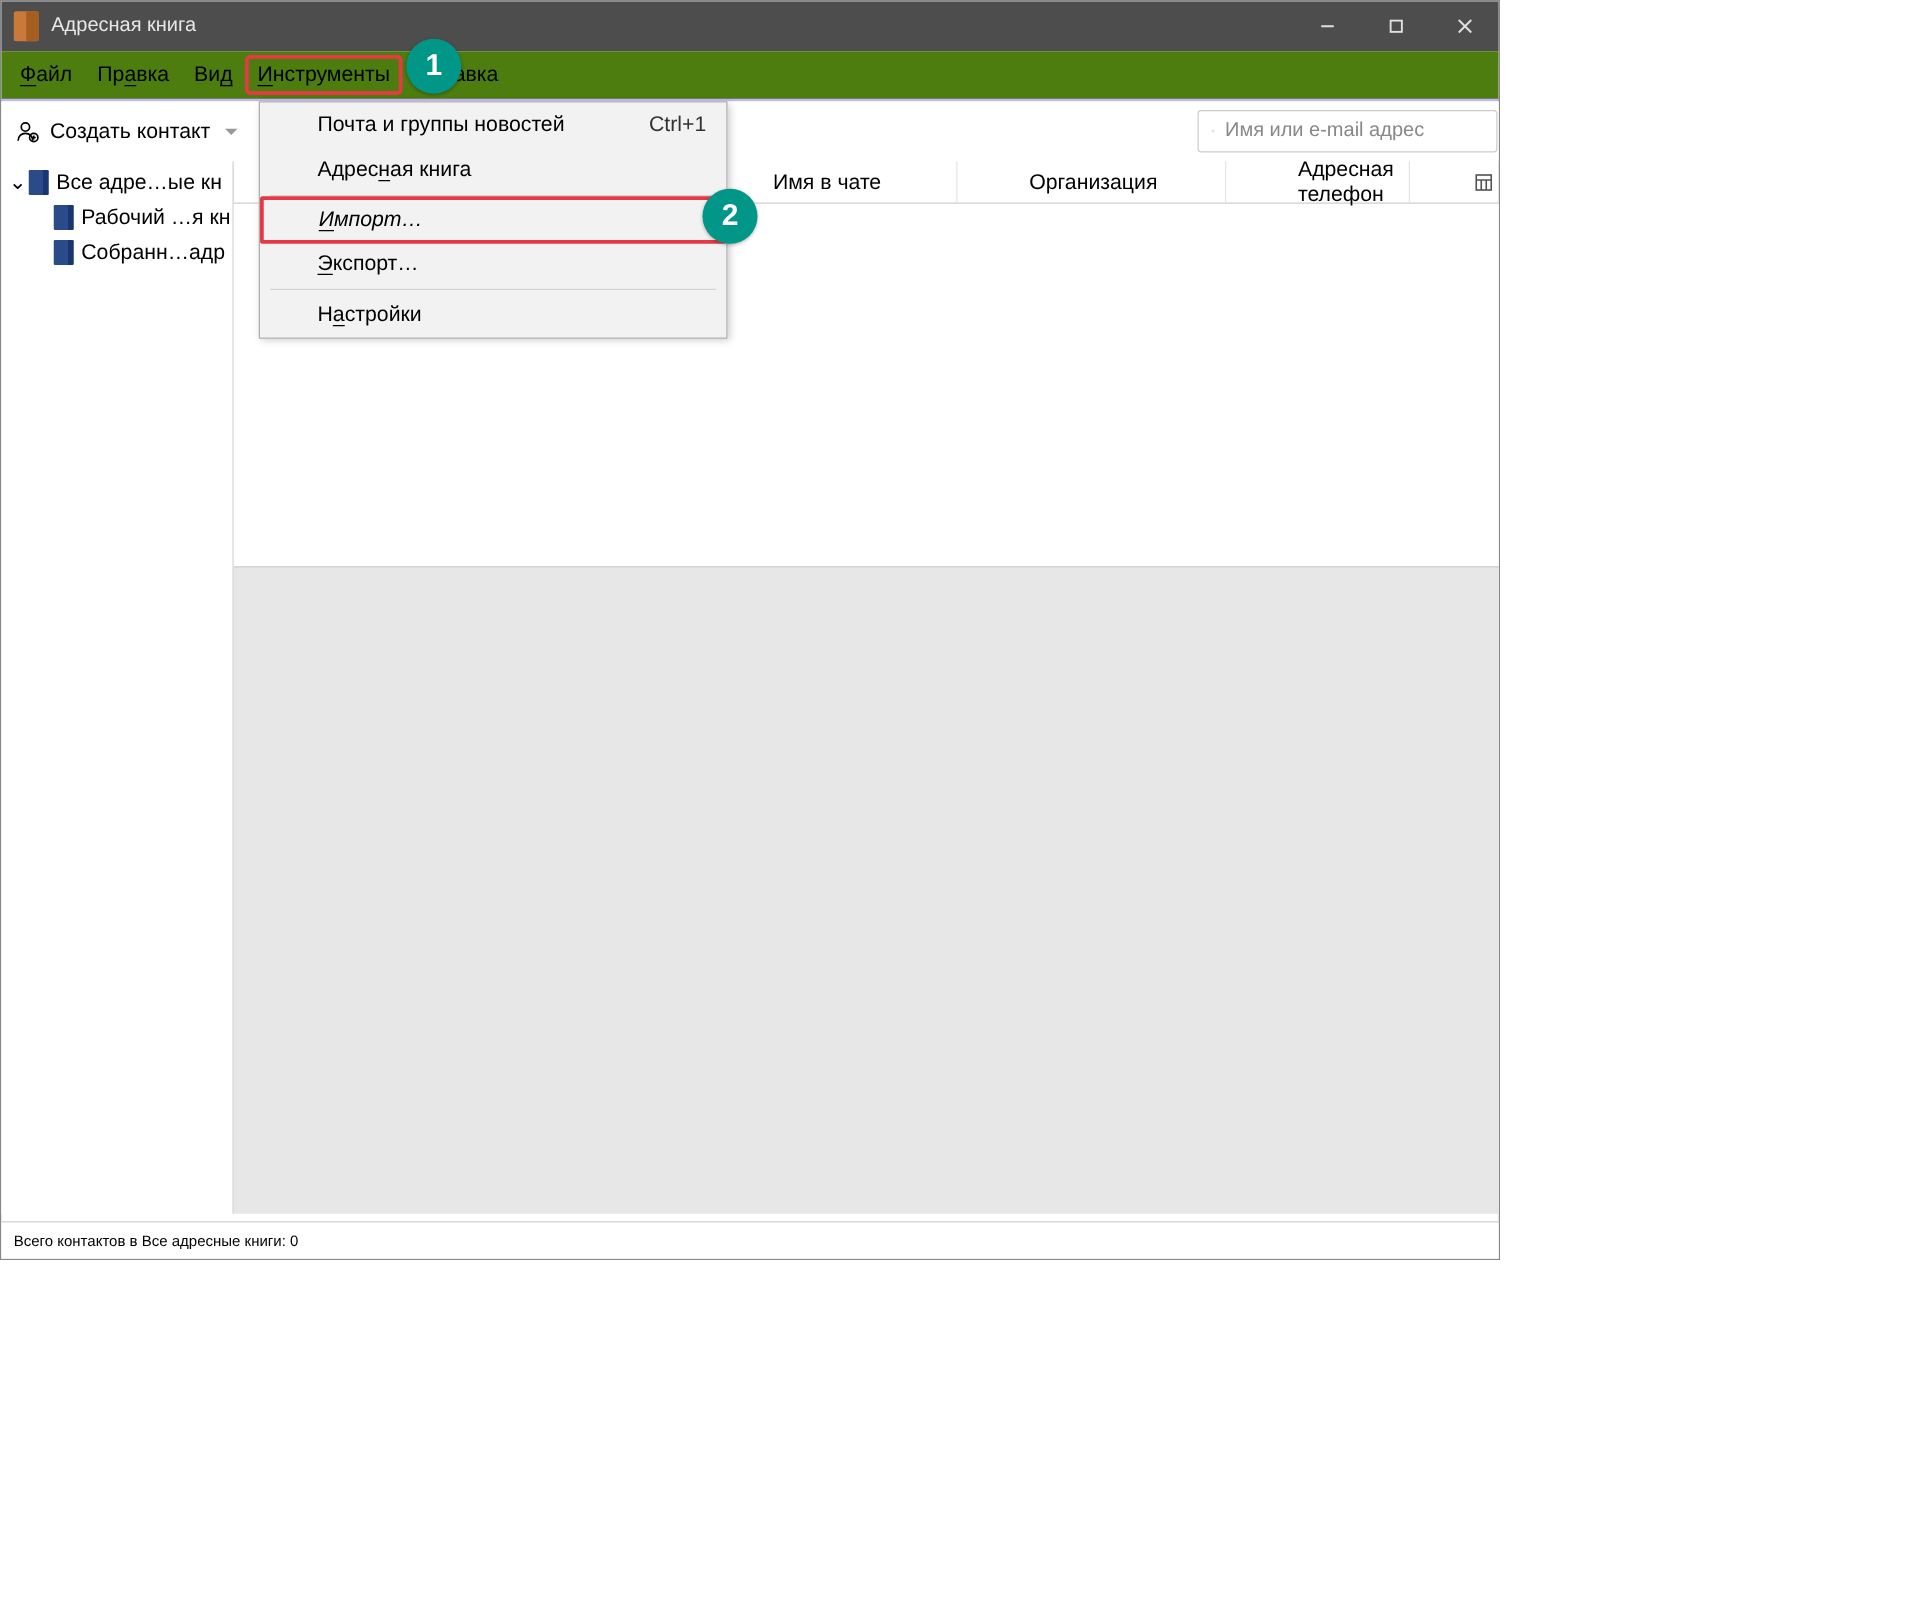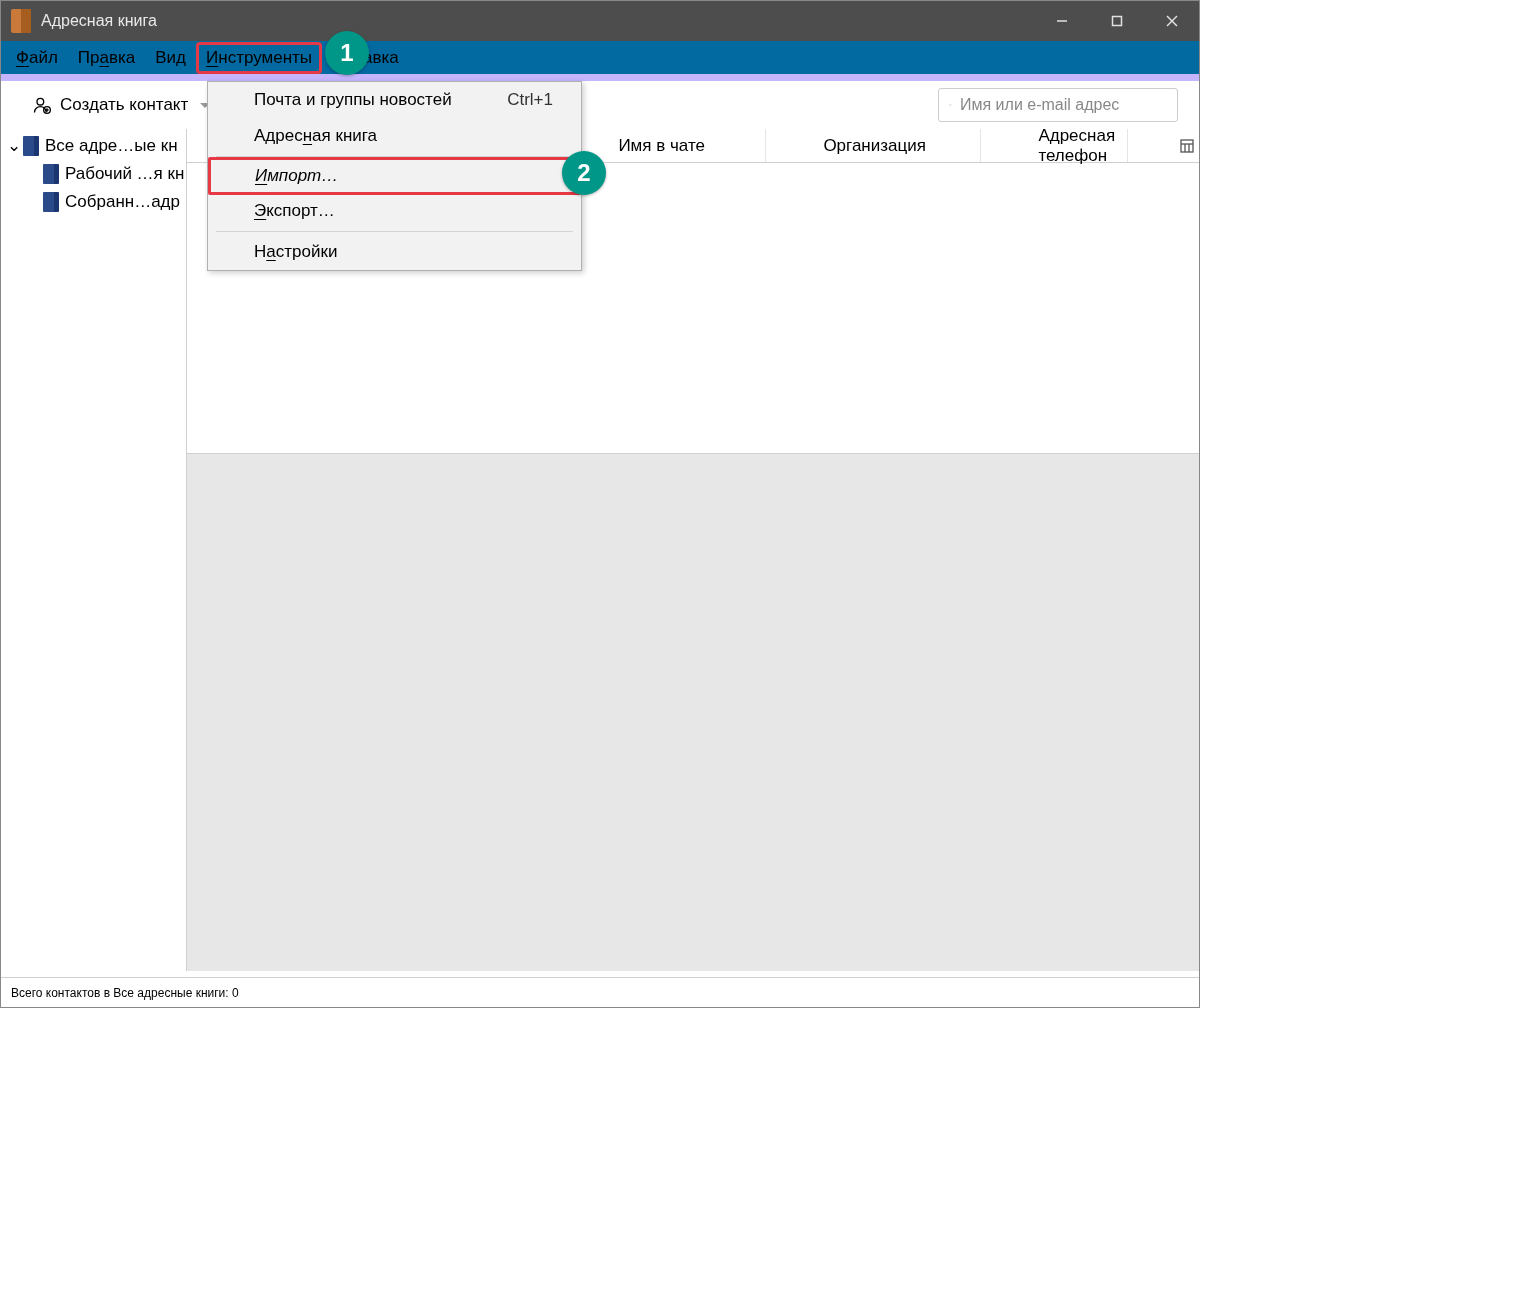--- a/index.html
+++ b/index.html
@@ -8,27 +8,27 @@
   
   .titlebar { height: 40px; background: #4d4d4d; color: #fff; display: flex; align-items: center; padding-left: 10px; }
   .title-icon { width: 20px; height: 24px; background: #c97a3a; border-radius: 2px; margin-right: 10px; position: relative; }
   .title-icon::before { content: ""; position: absolute; right: 0; top: 0; width: 10px; height: 24px; background: #a55d20; border-radius: 0 2px 2px 0; }
   .title-text { flex: 1; font-size: 16px; color: #e8e8e8; }
   .win-controls { display: flex; height: 100%; }
   .win-btn { width: 55px; display: flex; align-items: center; justify-content: center; color: #e0e0e0; cursor: pointer; }
   .win-btn svg { width: 12px; height: 12px; }
   
   
-  .menubar { height: 40px; background: #0369a1; display: flex; align-items: center; padding: 0 5px; font-size: 17px; border-bottom: 7px solid #c4b5fd; }
+  .menubar { height: 40px; background: #4d7c0f; display: flex; align-items: center; padding: 0 5px; font-size: 17px; border-bottom: 2px solid #c4b5fd; }
   .menuitem { padding: 6px 10px; cursor: default; }
   .mm-hl { border: 3px solid #e63946; border-radius: 4px; padding: 3px 7px; position: relative; }
   .mm-und { text-decoration: underline; text-underline-offset: 3px; }
   
   
-  .toolbar { height: 48px; background: #fff; display: flex; align-items: center; padding: 0 21px; gap: 6px; position: relative; }
+  .toolbar { height: 48px; background: #fff; display: flex; align-items: center; padding: 0 1px; gap: 6px; position: relative; }
   .tb-btn { display: flex; align-items: center; gap: 8px; padding: 6px 10px; font-size: 17px; cursor: pointer; }
   .tb-btn.disabled { color: #8a8a8a; }
   .tb-sep { width: 1px; height: 28px; background: #ddd; margin: 0 4px; }
   .tb-dd-caret { border-left: 5px solid transparent; border-right: 5px solid transparent; border-top: 5px solid #999; margin-left: 4px; }
   .search-box { margin-left: auto; display: flex; align-items: center; gap: 8px; border: 1px solid #ccc; border-radius: 3px; padding: 6px 10px; width: 240px; height: 34px; }
   .search-box input { border: none; outline: none; font-size: 16px; flex: 1; color: #15803d; }
   .search-box input::placeholder { color: #888; }
   
   
   .main { display: flex; height: 842px; }
@@ -44,21 +44,21 @@
   .content { flex: 1; display: flex; flex-direction: column; }
   .col-headers { height: 34px; display: flex; align-items: center; border-bottom: 1px solid #d0d0d0; font-size: 17px; position: relative; gap: 45px; }
   .col { padding: 0 12px; border-right: 1px solid #e5e5e5; height: 100%; display: flex; align-items: center; flex-shrink: 0; }
   .col:last-child { border-right: none; }
   .col-cfg { width: 28px; display: flex; align-items: center; justify-content: center; flex-shrink: 0; }
   .list-area { flex: 0 0 290px; background: #fff; }
   .detail-area { flex: 1; background: #e7e7e7; border-top: 1px solid #d0d0d0; }
   
   
   .dropdown { position: absolute; top: 80px; left: 206px; width: 375px; background: #f2f2f2; border: 1px solid #b0b0b0; box-shadow: 2px 2px 6px rgba(0,0,0,0.2); z-index: 50; font-size: 17px; }
-  .dd-item { padding: 8px 28px 8px 46px; display: flex; align-items: center; justify-content: space-between; cursor: default; position: relative; }
+  .dd-item { padding: 8px 16px 8px 46px; display: flex; align-items: center; justify-content: space-between; cursor: default; position: relative; }
   .dd-item.highlighted { border: 3px solid #e63946; border-radius: 2px; margin: -2px 0; padding: 6px 12px 6px 44px; z-index: 2; font-style: italic; }
   .dd-divider { height: 1px; background: #d4d4d4; margin: 2px 8px; }
   .dd-shortcut { color: #333; margin-left: 44px; }
   
   
   .badge { position: absolute; width: 44px; height: 44px; border-radius: 50%; background: #009688; color: #fff; display: flex; align-items: center; justify-content: center; font-size: 24px; font-weight: 600; z-index: 100; box-shadow: 0 1px 3px rgba(0,0,0,0.3); }
   
   
   .statusbar { position: absolute; bottom: 0; left: 0; right: 0; height: 30px; border-top: 1px solid #d0d0d0; display: flex; align-items: center; padding: 0 10px; font-size: 12px; background: #fff; }
   

